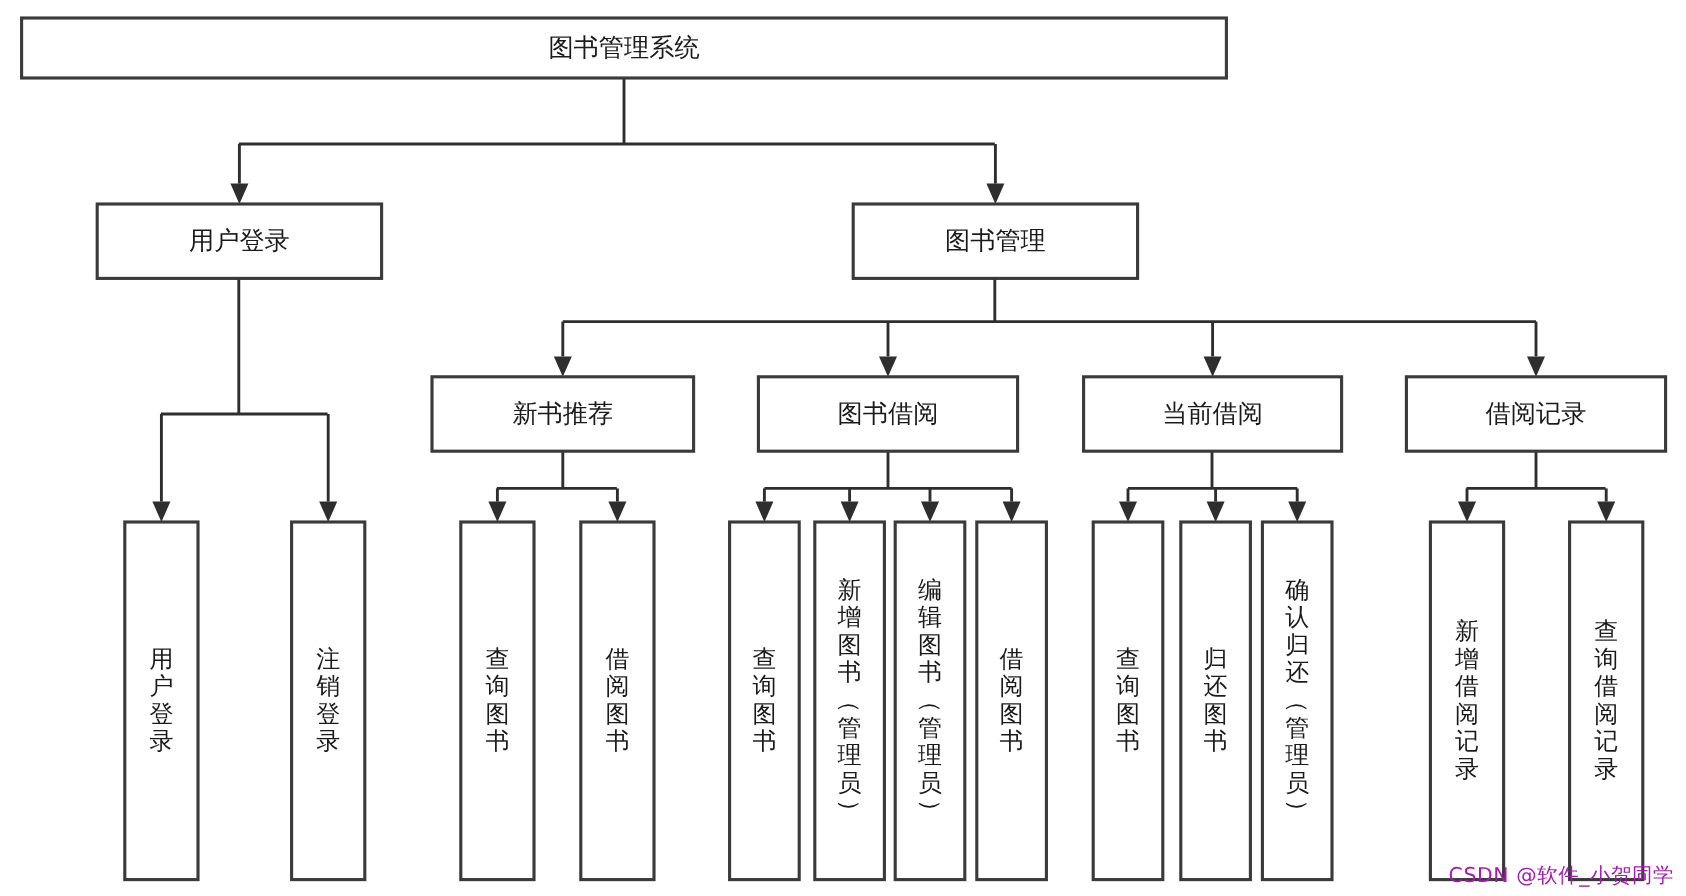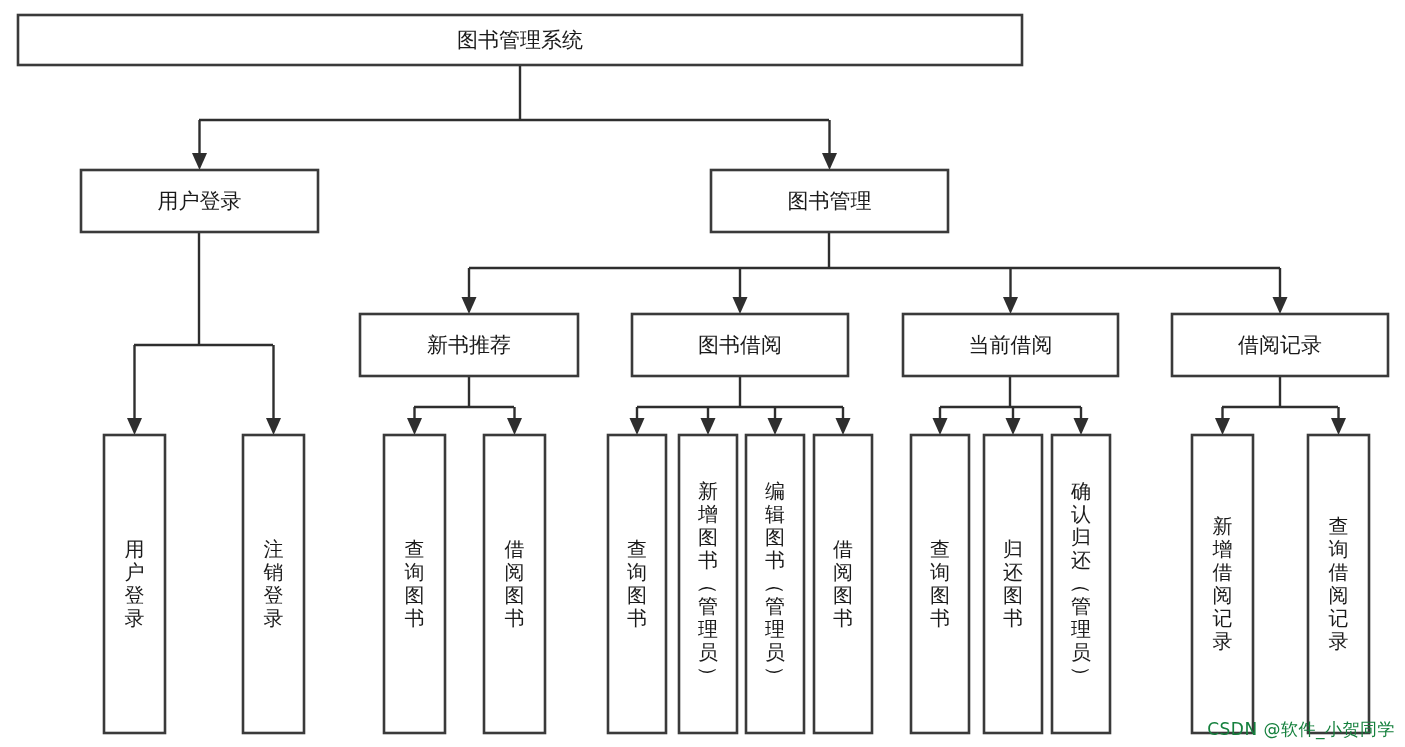--- a/index.html
+++ b/index.html
@@ -53,21 +53,21 @@
   .arrow-head {
     fill: #2e2e2e;
     stroke: none;
   }
   .watermark {
     position: absolute;
     right: 10px;
     bottom: 6px;
     font-family: "DejaVu Sans", "Liberation Sans", sans-serif;
     font-size: 17px;
-    color: #15803d;
+    color: #a21caf;
     letter-spacing: 0.5px;
     white-space: nowrap;
     pointer-events: none;
   }
 </style>
 </head>
 <body>
 
 <div id="diagram-root">
   <svg class="flow" viewBox="0 0 1405 747">

